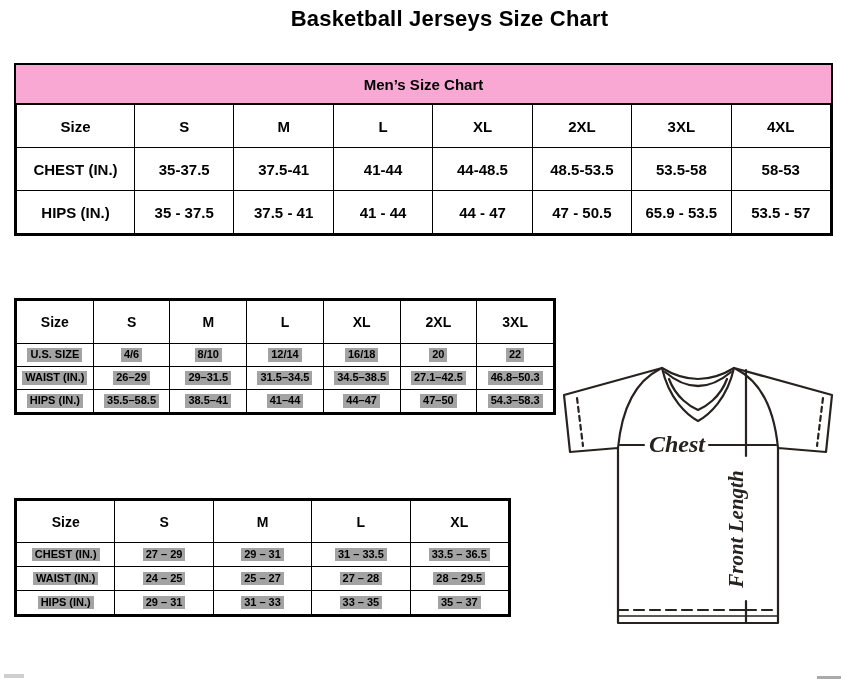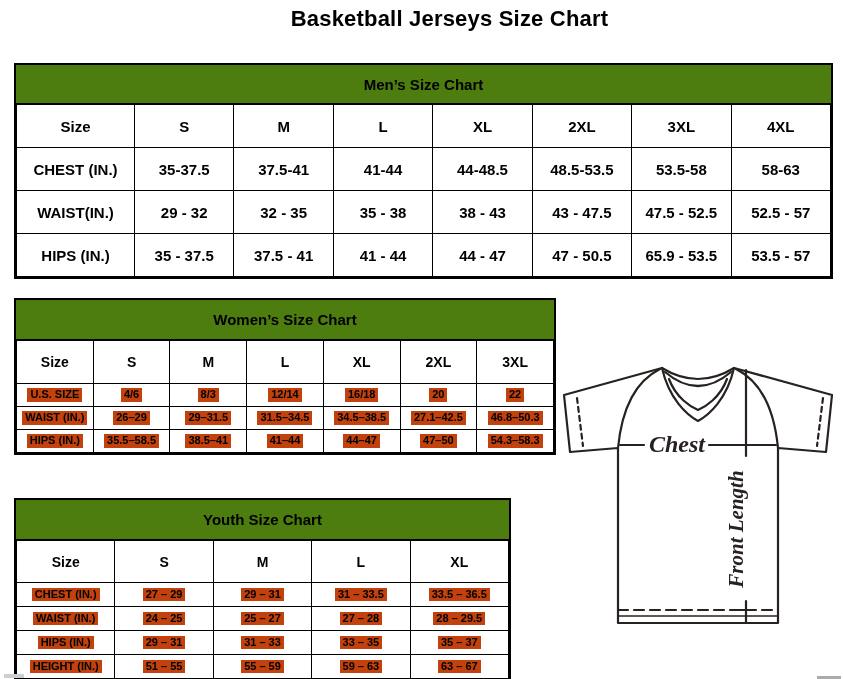--- a/index.html
+++ b/index.html
@@ -8,21 +8,21 @@
     font-family:"Liberation Sans","DejaVu Sans",sans-serif;
     position:relative;overflow:hidden;color:#000;
   }
   .page{position:absolute;left:0;top:0;width:843px;height:679px;}
   .page-title{
     position:absolute;left:0;top:6px;width:843px;text-align:center;
     font-size:22px;font-weight:bold;letter-spacing:0.2px;margin-left:28px;
   }
   .size-table{position:absolute;border:2px solid #000;background:#fff;}
   .size-table .band{
-    background:#4d7c0f;border-bottom:1px solid #000;
+    background:#f9a8d4;border-bottom:1px solid #000;
     display:flex;align-items:center;justify-content:center;
     font-weight:bold;font-size:15px;
   }
   .size-table table{
     border-collapse:collapse;width:100%;table-layout:fixed;
   }
   .size-table th,.size-table td{
     border:1px solid #000;text-align:center;vertical-align:middle;
     font-weight:bold;padding:0;
   }
@@ -42,21 +42,21 @@
   .women .rowlabel{width:86px;}
   
   .youth{left:14px;top:498px;width:493px;}
   .youth .band{height:39px;}
   .youth tr:first-child{height:42px;}
   .youth tr{height:24px;}
   .youth tr:first-child th{font-size:14px;}
   .youth th,.youth td{font-size:11px;}
   .youth .rowlabel{width:122px;}
   
-  .shade{background:#c2410c;padding:0 3px;display:inline-block;line-height:1.25;}
+  .shade{background:#a3a3a3;padding:0 3px;display:inline-block;line-height:1.25;}
   
   .jersey{position:absolute;left:556px;top:355px;width:288px;height:290px;}
   .jersey text{
     font-family:"Liberation Serif","DejaVu Serif",serif;
     font-style:italic;font-weight:bold;fill:#272220;
   }
   
   .handle-left{position:absolute;left:4px;top:674px;width:20px;height:4px;background:#cfcfcf;}
   .handle-right{position:absolute;left:817px;top:676px;width:24px;height:3px;background:#ababab;}
 </style>
@@ -83,65 +83,54 @@
               <th>4XL</th>
             </tr>
             <tr>
               <th class="rowlabel">CHEST (IN.)</th>
               <td>35-37.5</td>
               <td>37.5-41</td>
               <td>41-44</td>
               <td>44-48.5</td>
               <td>48.5-53.5</td>
               <td>53.5-58</td>
-              <td>58-63</td>
-            </tr>
-            <tr>
-              <th class="rowlabel">WAIST(IN.)</th>
-              <td>29 - 32</td>
-              <td>32 - 35</td>
-              <td>35 - 38</td>
-              <td>38 - 43</td>
-              <td>43 - 47.5</td>
-              <td>47.5 - 52.5</td>
-              <td>52.5 - 57</td>
+              <td>58-53</td>
             </tr>
             <tr>
               <th class="rowlabel">HIPS (IN.)</th>
               <td>35 - 37.5</td>
               <td>37.5 - 41</td>
               <td>41 - 44</td>
               <td>44 - 47</td>
               <td>47 - 50.5</td>
               <td>65.9 - 53.5</td>
               <td>53.5 - 57</td>
             </tr>
           </tbody>
         </table>
       </div>
   </div>
 
   <div class="size-table women">
-    <div class="band">Women’s Size Chart</div>
     <div>
         <table>
           <tbody>
             <tr>
               <th>Size</th>
               <th>S</th>
               <th>M</th>
               <th>L</th>
               <th>XL</th>
               <th>2XL</th>
               <th>3XL</th>
             </tr>
             <tr>
               <th class="rowlabel"><span class="shade">U.S. SIZE</span></th>
               <td><span class="shade">4/6</span></td>
-              <td><span class="shade">8/3</span></td>
+              <td><span class="shade">8/10</span></td>
               <td><span class="shade">12/14</span></td>
               <td><span class="shade">16/18</span></td>
               <td><span class="shade">20</span></td>
               <td><span class="shade">22</span></td>
             </tr>
             <tr>
               <th class="rowlabel"><span class="shade">WAIST (IN.)</span></th>
               <td><span class="shade">26–29</span></td>
               <td><span class="shade">29–31.5</span></td>
               <td><span class="shade">31.5–34.5</span></td>
@@ -157,21 +146,20 @@
               <td><span class="shade">44–47</span></td>
               <td><span class="shade">47–50</span></td>
               <td><span class="shade">54.3–58.3</span></td>
             </tr>
           </tbody>
         </table>
       </div>
   </div>
 
   <div class="size-table youth">
-    <div class="band">Youth Size Chart</div>
     <div>
         <table>
           <tbody>
             <tr>
               <th>Size</th>
               <th>S</th>
               <th>M</th>
               <th>L</th>
               <th>XL</th>
             </tr>
@@ -188,27 +176,20 @@
               <td><span class="shade">25 – 27</span></td>
               <td><span class="shade">27 – 28</span></td>
               <td><span class="shade">28 – 29.5</span></td>
             </tr>
             <tr>
               <th class="rowlabel"><span class="shade">HIPS (IN.)</span></th>
               <td><span class="shade">29 – 31</span></td>
               <td><span class="shade">31 – 33</span></td>
               <td><span class="shade">33 – 35</span></td>
               <td><span class="shade">35 – 37</span></td>
-            </tr>
-            <tr>
-              <th class="rowlabel"><span class="shade">HEIGHT (IN.)</span></th>
-              <td><span class="shade">51 – 55</span></td>
-              <td><span class="shade">55 – 59</span></td>
-              <td><span class="shade">59 – 63</span></td>
-              <td><span class="shade">63 – 67</span></td>
             </tr>
           </tbody>
         </table>
       </div>
   </div>
 
   <svg class="jersey" viewBox="0 0 288 290">
     <g fill="none" stroke="#272220" stroke-width="2.2" stroke-linejoin="round" stroke-linecap="round">
 
       <path d="M106,13 L8,40 L14,97 L62,93 L62,268 L222,268 L222,93 L270,97 L276,40 L178,13"></path>

